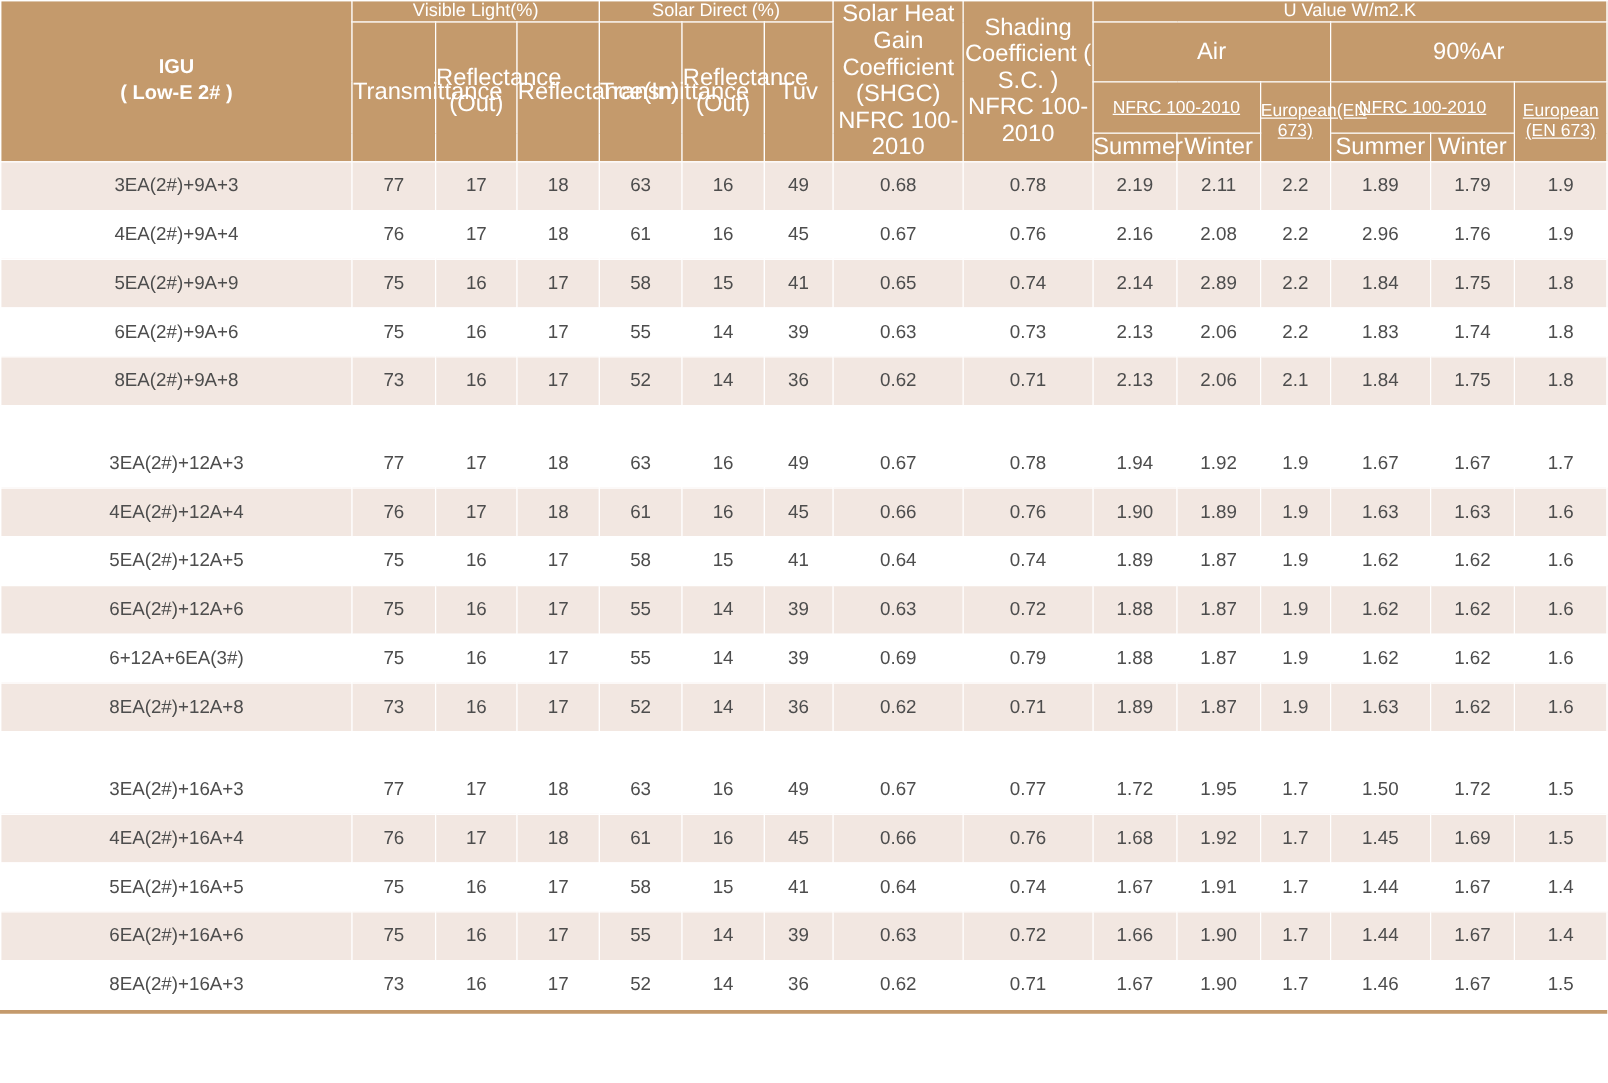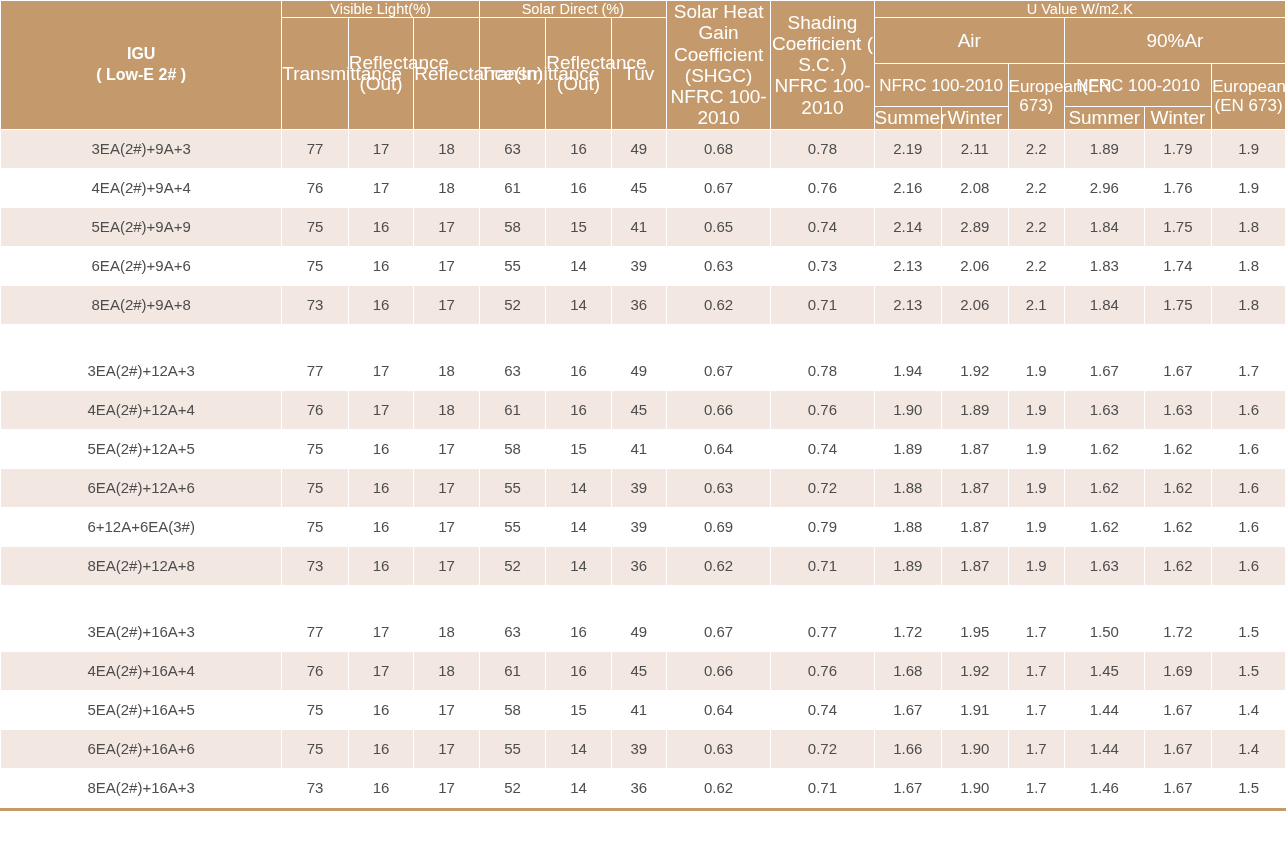--- a/index.html
+++ b/index.html
@@ -35,21 +35,22 @@
   }
   thead th.igu {
     font-size: 16px;
     font-weight: bold;
     line-height: 1.3;
   }
   thead th.small {
     font-size: 19px;
   }
   thead th.tiny {
-    font-size: 17px;
+    font-size: 14px;
+    text-decoration: underline;
   }
   tbody td {
     font-size: 15px;
     height: 38px;
     color: #4d4d4d;
   }
   tbody tr.odd td {
     background: #f2e7e1;
   }
   tbody tr.even td {

